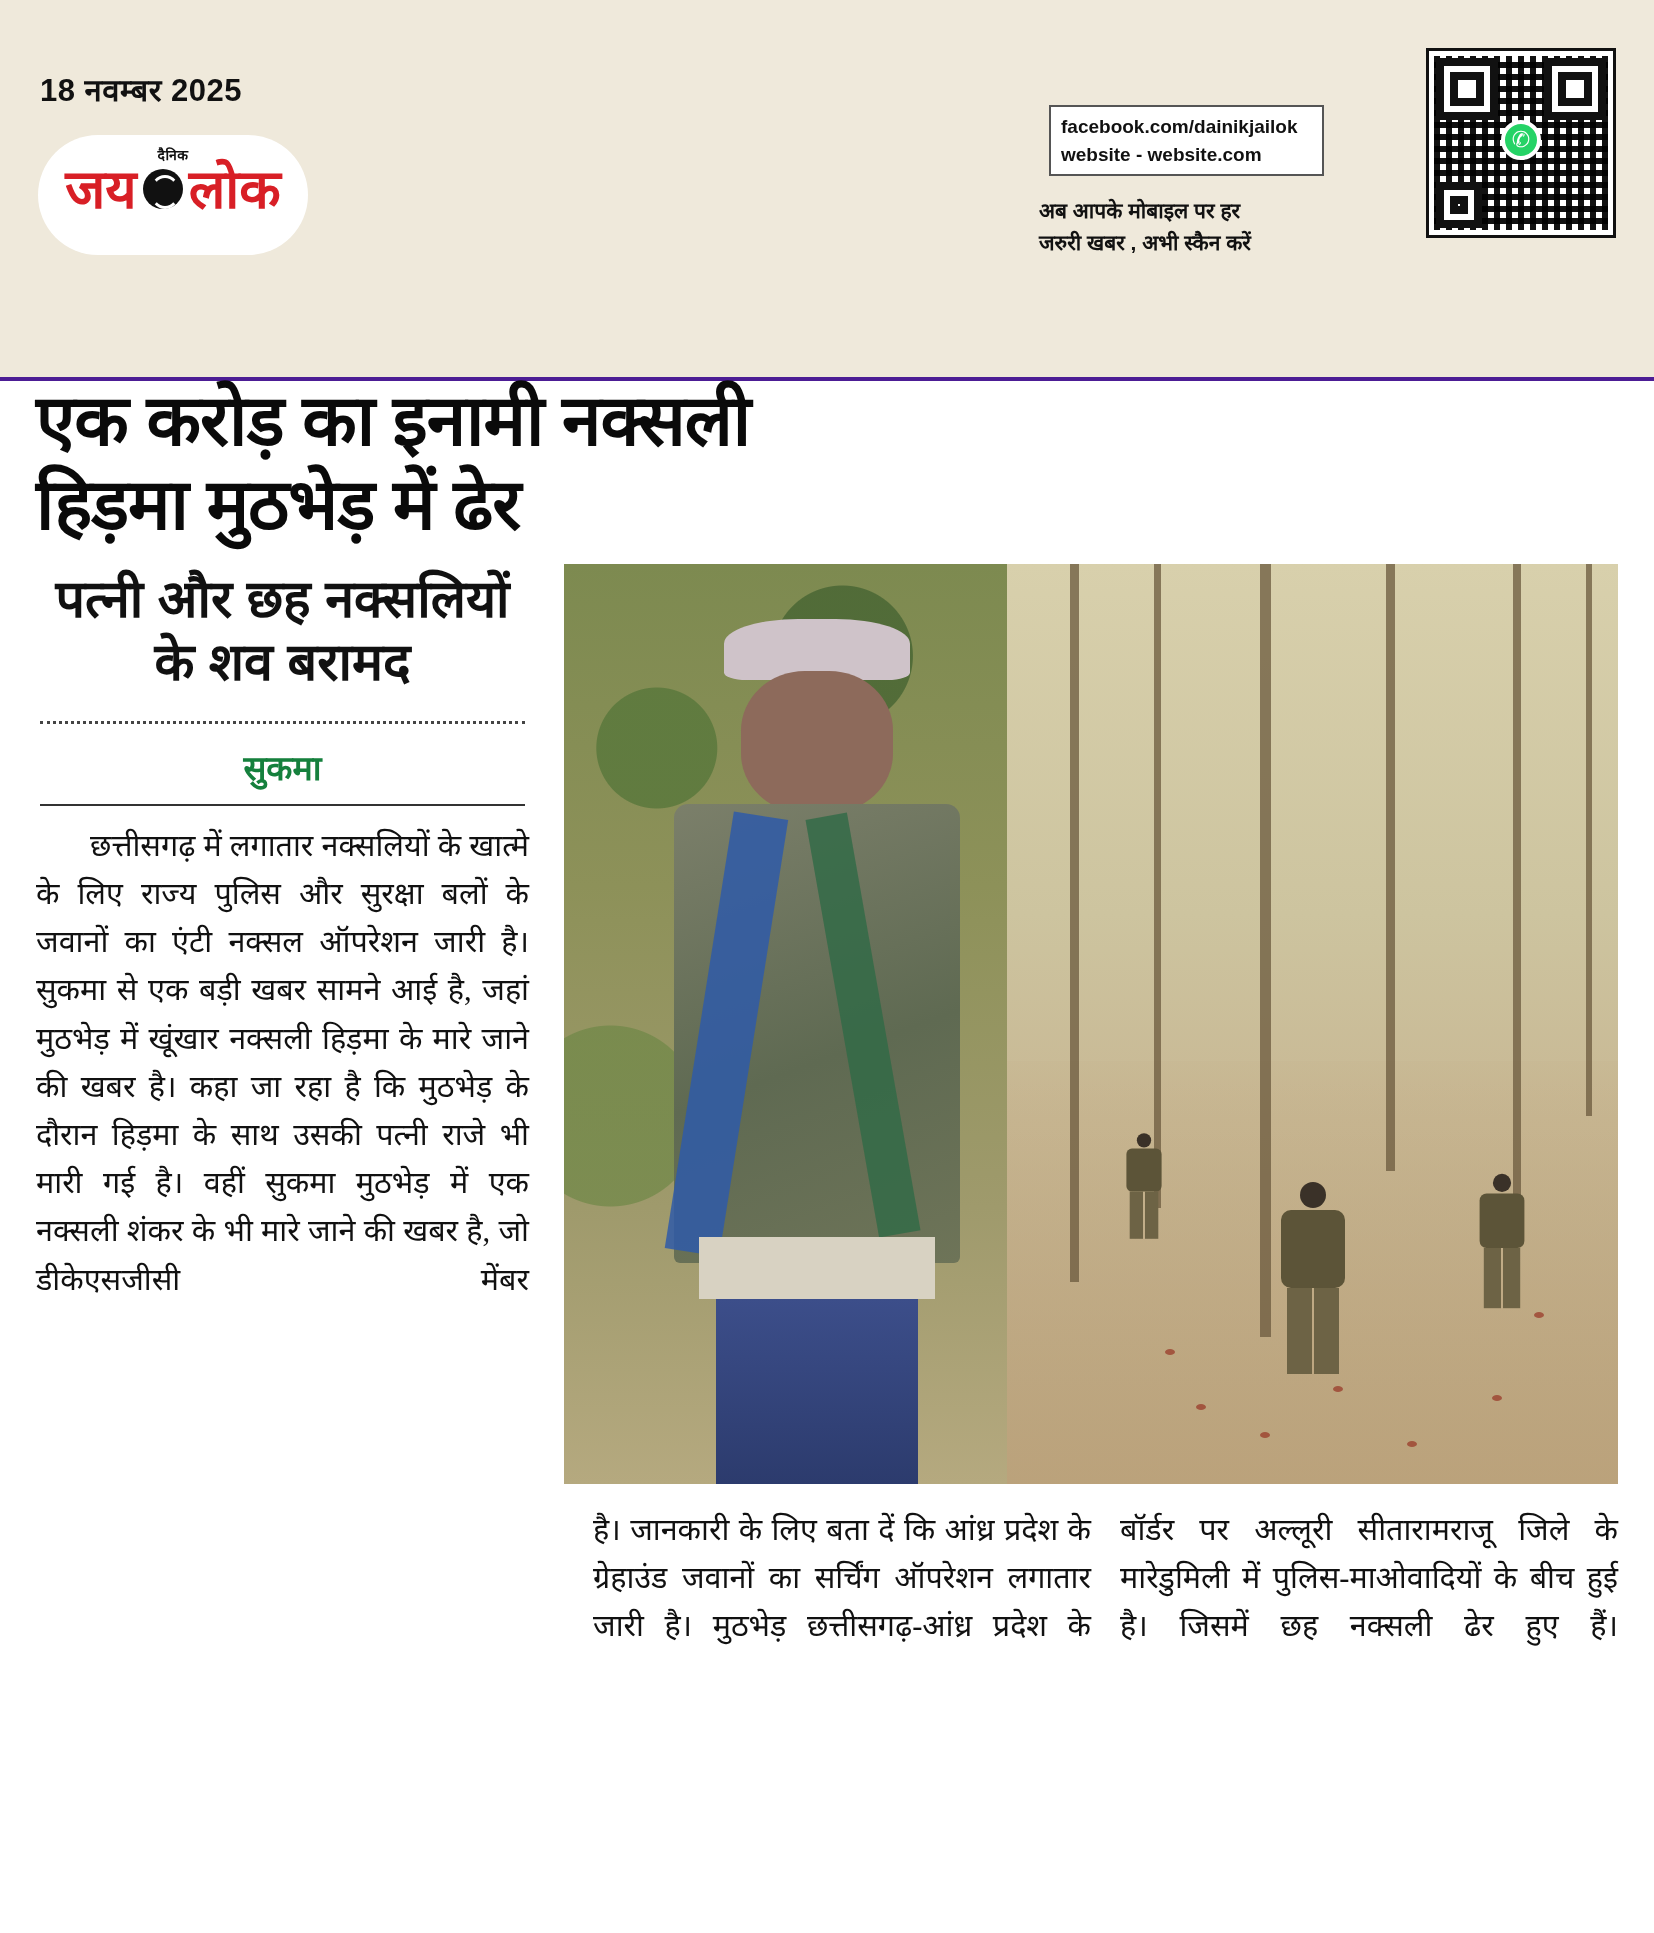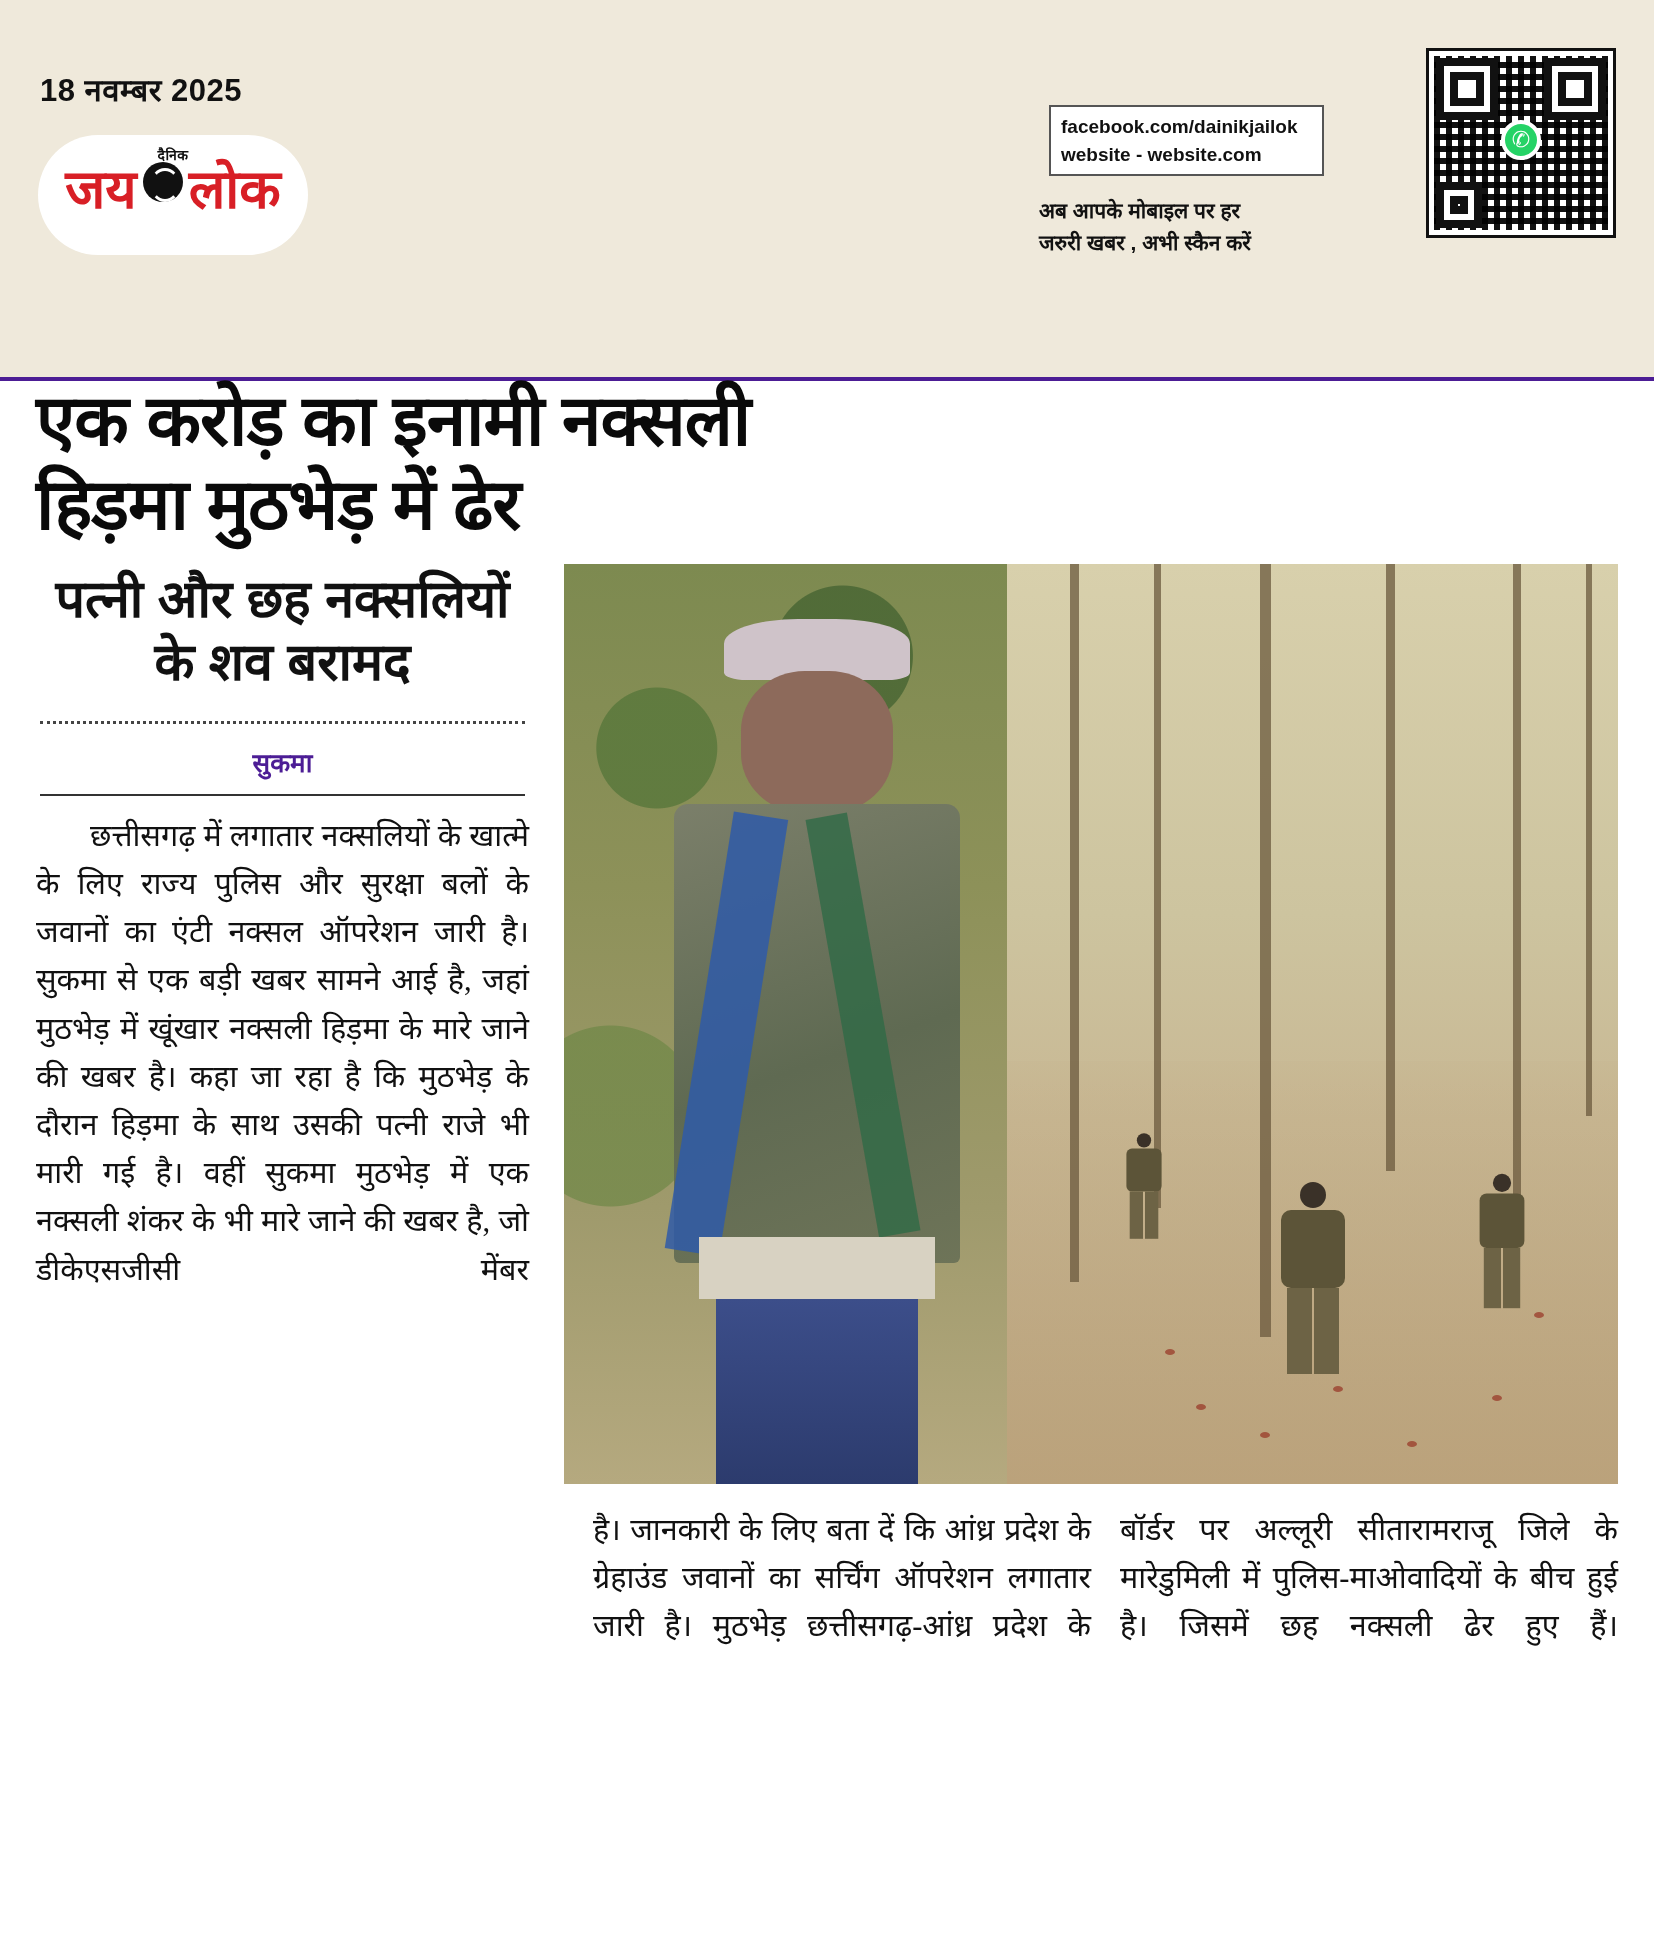--- a/index.html
+++ b/index.html
@@ -50,21 +50,21 @@
     letter-spacing: 0.5px;
   }
   .logo-main {
     font-family: "Liberation Sans", sans-serif;
     font-size: 54px;
     font-weight: bold;
     color: #d81f26;
     line-height: 1;
     margin-top: -2px;
     display: flex;
-    align-items: flex-start;
+    align-items: center;
     justify-content: center;
     gap: 6px;
   }
   .logo-globe {
     display: inline-block;
     width: 40px; height: 40px;
     border-radius: 50%;
     background: #111;
     position: relative;
   }
@@ -196,23 +196,23 @@
     color: #111;
     padding: 6px 4px 0 4px;
   }
   .dotted-rule {
     border-top: 3px dotted #444;
     margin: 26px 4px 0 4px;
   }
   .byline {
     font-family: "Liberation Sans", sans-serif;
     font-weight: bold;
-    font-size: 26px;
+    font-size: 34px;
     text-align: center;
-    color: #4c1d95;
+    color: #15803d;
     padding: 20px 0 14px 0;
   }
   .byline-rule {
     border-top: 2px solid #333;
     margin: 0 4px 16px 4px;
   }
   .body-text {
     font-family: "Liberation Serif", serif;
     font-size: 30.5px;
     line-height: 1.58;

